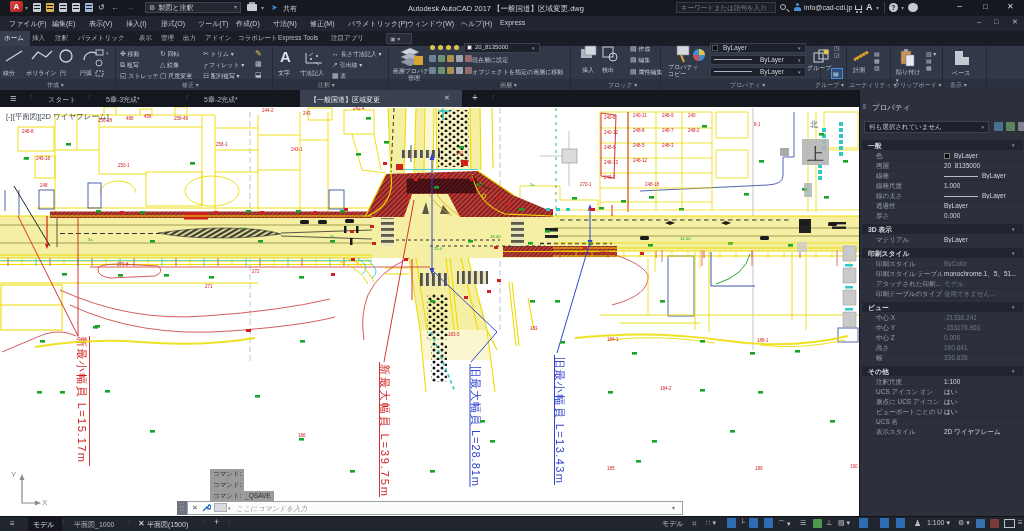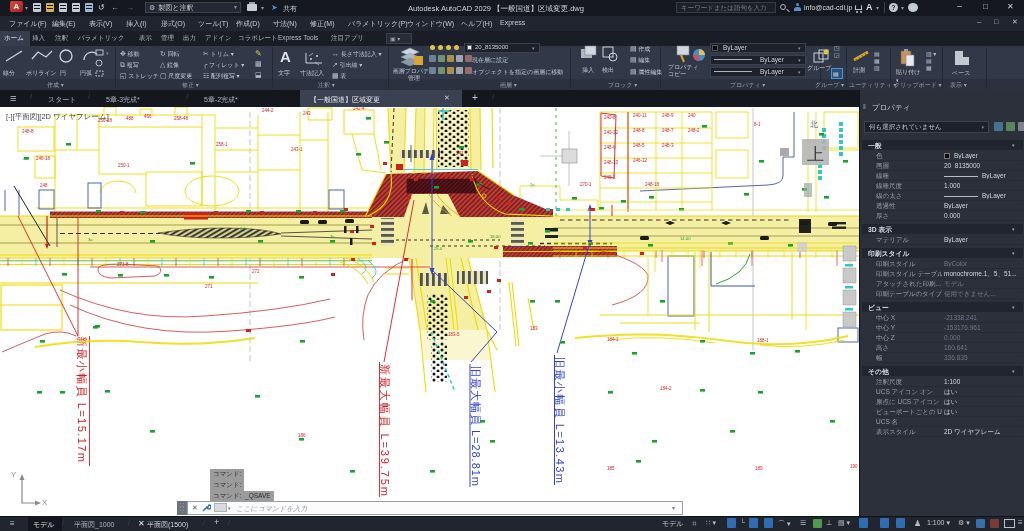--- a/index.html
+++ b/index.html
@@ -33,21 +33,21 @@
 <div class="t" style="left:111px;top:3px;font-size:8px;color:#b8bfc9;">←</div>
 <div class="t" style="left:126px;top:3px;font-size:8px;color:#6b727d;">→</div>
 
 <div class="abs" style="left:145px;top:2px;width:96px;height:11px;background:#232833;border:1px solid #3c434f;color:#ccd1d9;font-size:7px;line-height:9px;">
  <span style="color:#b9c0cb;margin:0 3px;">⚙</span>製図と注釈<span style="position:absolute;right:3px;color:#8a919c;font-size:6px;">▾</span></div>
 <div class="abs" style="left:247px;top:4px;width:10px;height:7px;background:#c8cdd5;border-radius:1px;"></div>
     <div class="abs" style="left:249px;top:2px;width:6px;height:2px;background:#9aa1ac;"></div>
 <div class="t" style="left:261px;top:4px;font-size:6px;color:#8a919c;">▾</div>
 <div class="t" style="left:271px;top:3px;font-size:8px;color:#3f8ed6;">➤</div>
 <div class="t" style="left:283px;top:4px;font-size:7px;color:#c3cad3;">共有</div>
-<div class="t" style="left:408px;top:4px;font-size:7.5px;color:#cfd4db;">Autodesk AutoCAD 2029  【一般国道】区域変更.dwg</div>
+<div class="t" style="left:408px;top:4px;font-size:7.5px;color:#cfd4db;">Autodesk AutoCAD 2017  【一般国道】区域変更.dwg</div>
 <div class="abs" style="left:676px;top:2px;width:100px;height:11px;background:#1c2028;border:1px solid #363c48;color:#7d8490;font-size:6.5px;line-height:9px;padding-left:4px;">キーワードまたは語句を入力</div>
 <div class="abs" style="left:780px;top:4px;width:6px;height:6px;border:1px solid #aeb5bf;border-radius:50%;"></div>
     <div class="abs" style="left:786px;top:10px;width:4px;height:1px;background:#aeb5bf;transform:rotate(45deg);"></div>
 <div class="abs" style="left:794px;top:3px;width:7px;height:4px;border-radius:50% 50% 0 0;background:#4a93d8;margin-top:4px;"></div>
     <div class="abs" style="left:796px;top:3px;width:3px;height:3px;border-radius:50%;background:#4a93d8;"></div>
 <div class="t" style="left:804px;top:4px;font-size:7px;color:#d4d9e0;">info@cad-cdi.jp</div>
 <div class="abs" style="left:855px;top:5px;width:7px;height:5px;border:1px solid #c3cad3;border-top:none;transform:perspective(10px) rotateX(12deg);"></div>
     <div class="abs" style="left:856px;top:11px;width:2px;height:2px;border-radius:50%;background:#c3cad3;"></div>
     <div class="abs" style="left:860px;top:11px;width:2px;height:2px;border-radius:50%;background:#c3cad3;"></div>
 <div class="t" style="left:866px;top:2px;font-size:9px;font-weight:bold;color:#d6dbe2;">A</div>

